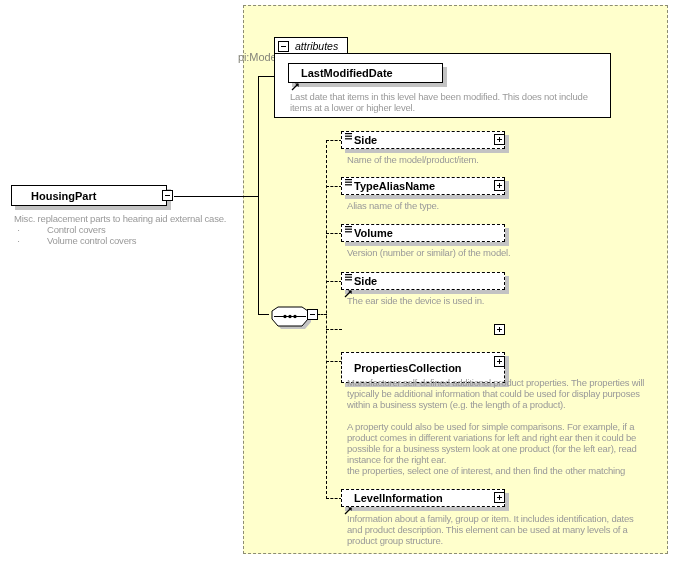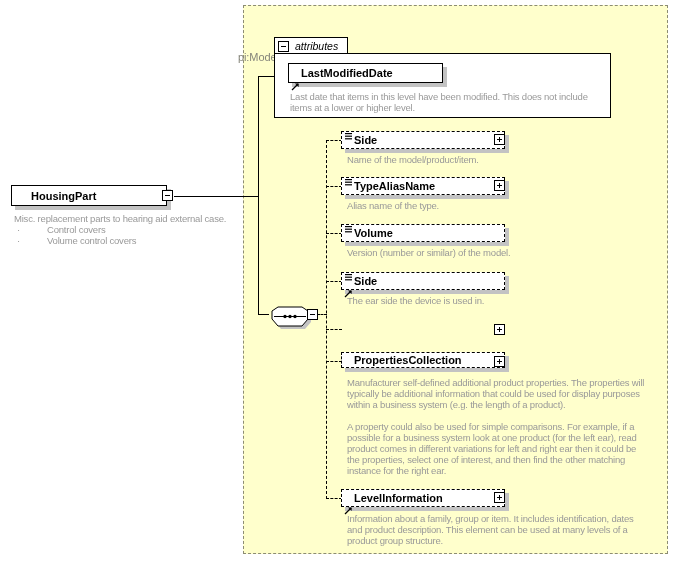--- a/index.html
+++ b/index.html
@@ -223,39 +223,39 @@
       </div>
   </div>
 
   <div class="dline-h" style="left:326px;top:329px;width:16px;"></div>
   <div class="toggle" style="left:494px;top:324px;">
     <span class="h"></span>
       <span class="v"></span>
   </div>
 
   <div class="dline-h" style="left:326px;top:361px;width:16px;"></div>
-  <div class="node dashed" style="left:341px;top:352px;width:164px;height:16px;">
+  <div class="node dashed" style="left:341px;top:352px;width:164px;height:31px;">
     <span class="label">PropertiesCollection</span>
   </div>
   <div class="toggle" style="left:494px;top:356px;">
     <span class="h"></span>
       <span class="v"></span>
   </div>
   <div class="desc" style="left:347px;top:377px;width:320px;">
     <div class="para">
       <div>Manufacturer self-defined additional product properties.  The properties will</div>
       <div>typically be additional information that could be used for display purposes</div>
       <div>within a business system (e.g. the length of a product).</div>
     </div>
     <div class="para">
       <div>A property could also be used for simple comparisons.  For example, if a</div>
+      <div>product comes in different variations for left and right ear then it could be</div>
       <div>possible for a business system look at one product (for the left ear), read</div>
-      <div>product comes in different variations for left and right ear then it could be</div>
+      <div>instance for the right ear.</div>
       <div>the properties, select one of interest, and then find the other matching</div>
-      <div>instance for the right ear.</div>
     </div>
   </div>
 
   <div class="dline-h" style="left:326px;top:498px;width:16px;"></div>
   <div class="node dashed" style="left:341px;top:489px;width:164px;height:18px;">
     <span class="arrow-marker">
       <svg viewBox="0 0 9 9" width="9" height="9">
           <path d="M1 8 L7 2" stroke="#000" stroke-width="1.2" fill="none"></path>
           <path d="M7.6 1.4 L7.6 5 L4 1.4 Z" fill="#000"></path>
         </svg>

